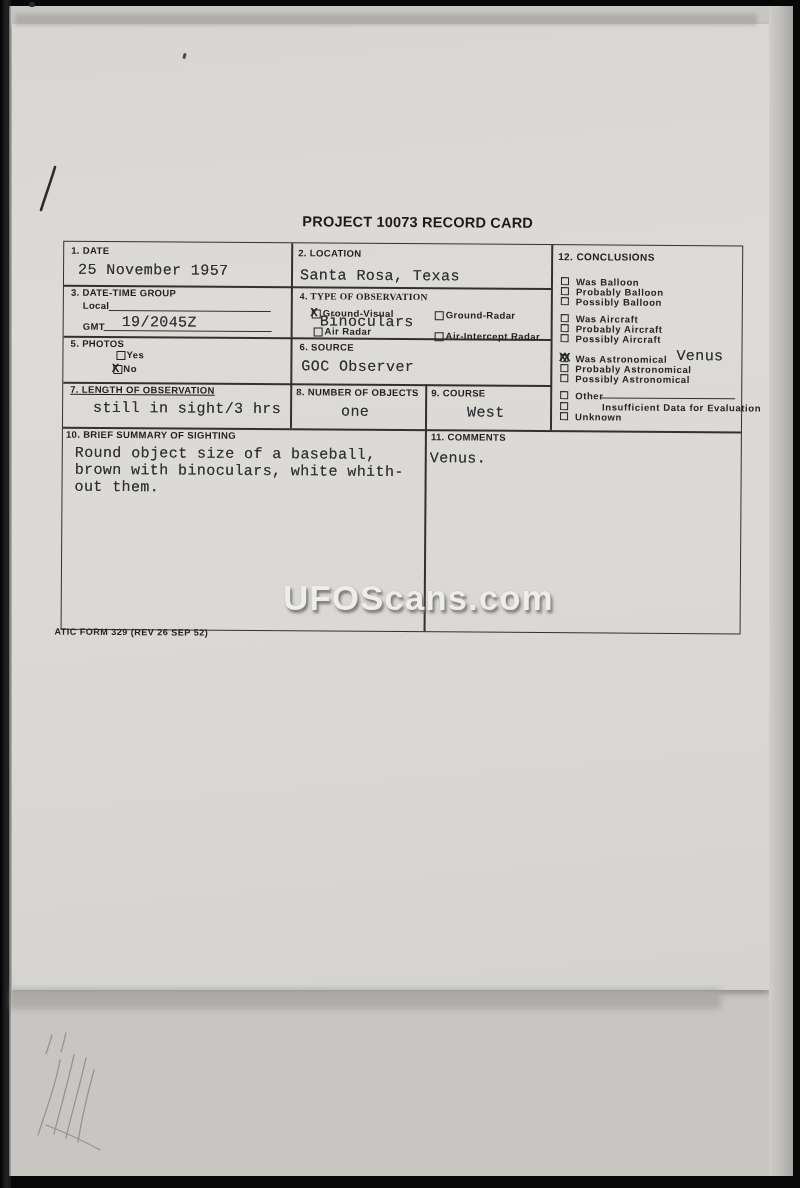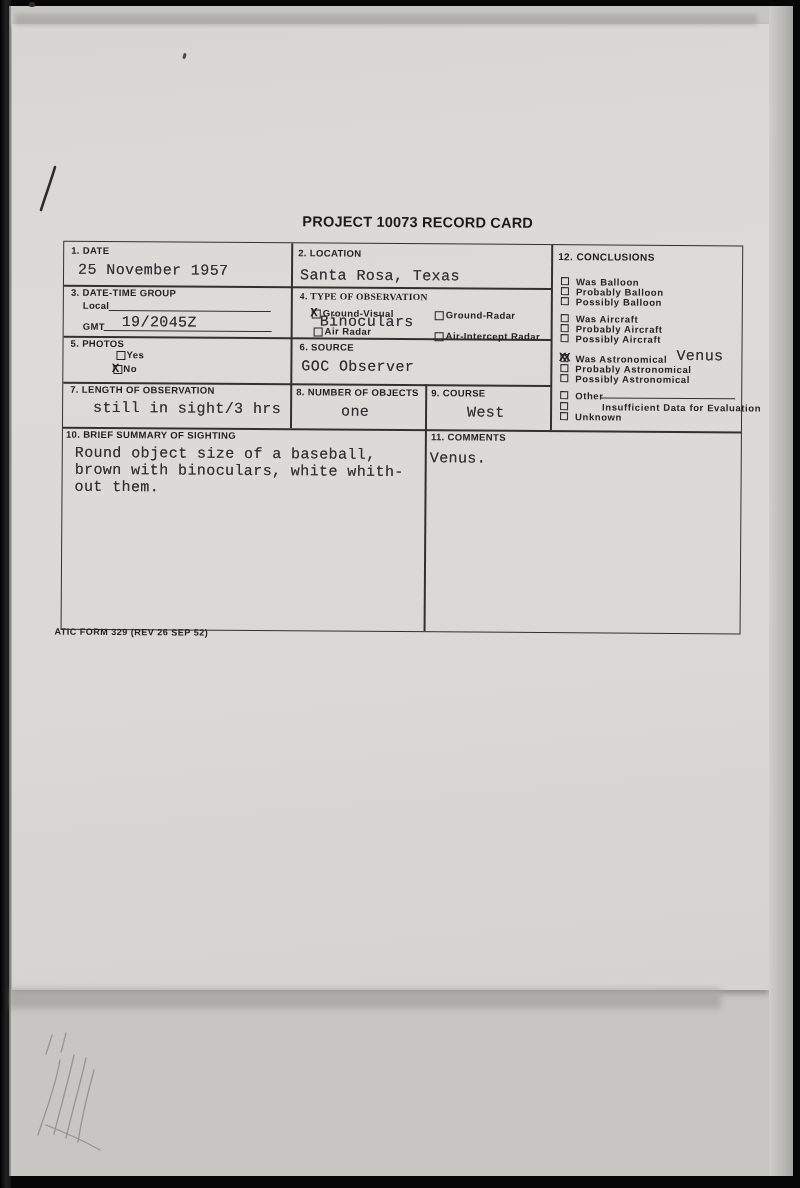--- a/index.html
+++ b/index.html
@@ -136,21 +136,21 @@
 
       <div class="lbl" style="left:7px;top:97px;">5. PHOTOS</div>
       <span class="cbx" style="left:53px;top:109px;"></span>
       <div class="opt" style="left:63px;top:108px;">Yes</div>
       <span class="cbx checked" style="left:50px;top:123px;"></span>
       <div class="opt" style="left:60px;top:122px;">No</div>
 
       <div class="lbl" style="left:236px;top:99px;">6. SOURCE</div>
       <div class="type" style="left:238px;top:115px;">GOC Observer</div>
 
-      <div class="lbl" style="left:7px;top:143px;">7. LENGTH OF OBSERVATION</div>
+      <div class="lbl" style="left:7px;top:143px;text-decoration:underline;">7. LENGTH OF OBSERVATION</div>
       <div class="type" style="left:30px;top:158px;">still in sight/3 hrs</div>
       <div class="lbl" style="left:233px;top:144px;">8. NUMBER OF OBJECTS</div>
       <div class="type" style="left:278px;top:160px;">one</div>
       <div class="lbl" style="left:368px;top:144px;">9. COURSE</div>
       <div class="type" style="left:404px;top:160px;">West</div>
 
       <div class="lbl" style="left:3px;top:188px;">10. BRIEF SUMMARY OF SIGHTING</div>
       <div class="type summary" style="left:12px;top:203px;">
         <div>Round object size of a baseball,</div>
         <div>brown with binoculars, white whith-</div>
@@ -189,14 +189,15 @@
       <div class="uline" style="left:537px;top:142px;width:135px;height:10px;"></div>
       <span class="cbx sm" style="left:497px;top:157px;"></span>
       <div class="c-item" style="left:512px;top:157px;padding-left:27px;">Insufficient Data for Evaluation</div>
       <span class="cbx sm" style="left:497px;top:167px;"></span>
       <div class="c-item" style="left:512px;top:167px;">Unknown</div>
     </div>
 
     <div class="footer">ATIC FORM 329 (REV 26 SEP 52)</div>
   </div>
 
+  <div class="watermark">UFOScans.com</div>
 
 </div>
 
 </body></html>

